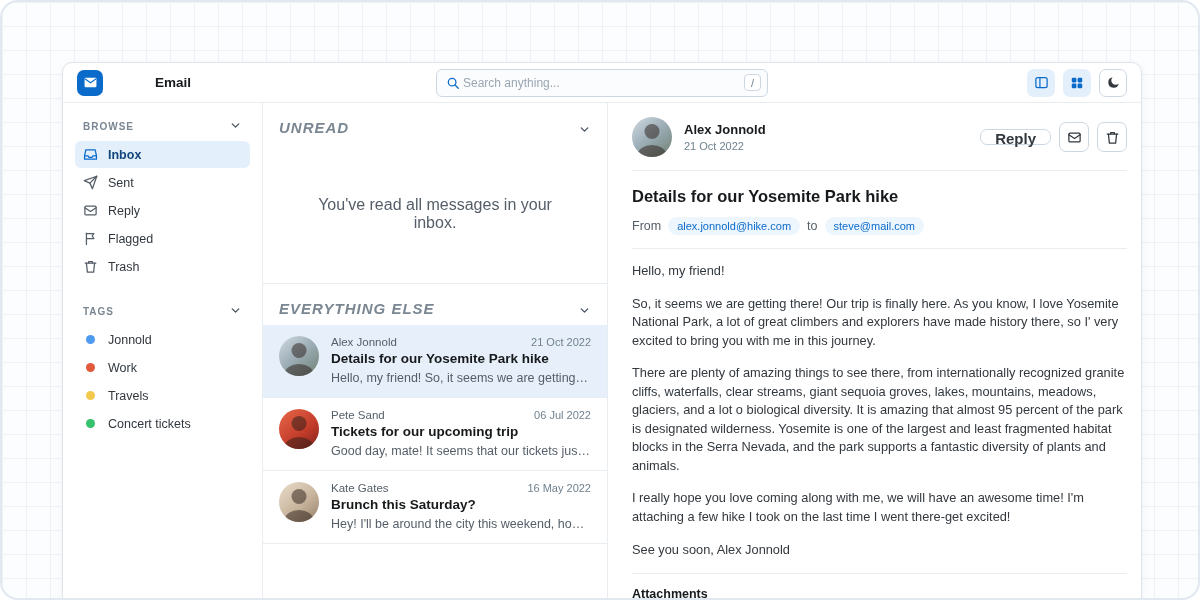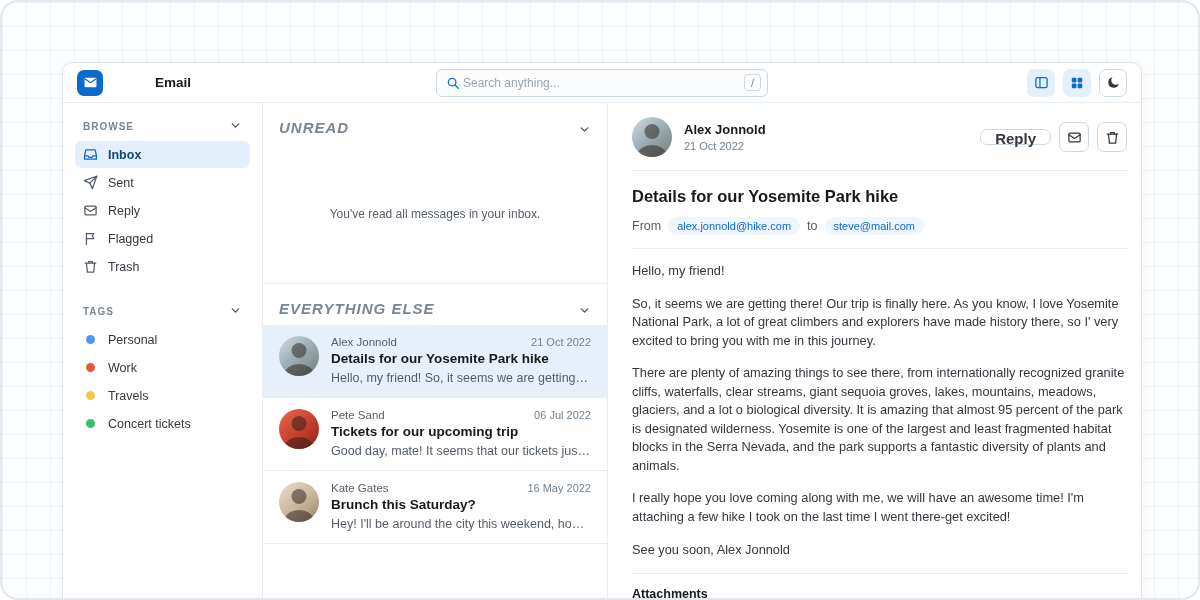--- a/index.html
+++ b/index.html
@@ -54,21 +54,21 @@
   .tag-dot { width:9px; height:9px; border-radius:50%; flex:0 0 9px; margin:0 3px; }
 
   
   .listcol { width:345px; flex:0 0 345px; border-right:1px solid #E8EDF2; display:flex;
     flex-direction:column; }
   .list-head { display:flex; align-items:flex-end; justify-content:space-between; padding:16px 16px 8px;
     font-size:15px; font-weight:700; letter-spacing:1px; text-transform:uppercase; color:#7A8691;
     cursor:pointer;font-style:italic; }
   .list-head .chev { color:#4A5560; display:flex; }
   .unread-empty { height:140px; display:flex; align-items:center; justify-content:center;
-    text-align:center; font-size:12px; color:#555E68; padding:0 36px; border-bottom:1px solid #E8EDF2; }
+    text-align:center; font-size:16px; color:#555E68; padding:0 36px; border-bottom:1px solid #E8EDF2; }
   .email-item { display:flex; gap:12px; padding:11px 16px 12px; border-bottom:1px solid #E8EDF2;
     cursor:pointer; }
   .email-item.sel { background:#E7F0FA; }
   .e-content { flex:1; min-width:0; }
   .e-row1 { display:flex; justify-content:space-between; align-items:baseline; margin-bottom:3px; }
   .e-sender { font-size:11.5px; color:#555E68; }
   .e-date { font-size:11px; color:#70828F; }
   .e-subject { font-size:13.5px; font-weight:600; color:#171A1C; margin-bottom:5px;
     white-space:nowrap; overflow:hidden; text-overflow:ellipsis; }
   .e-preview { font-size:12.5px; color:#555E68; white-space:nowrap; overflow:hidden;
@@ -219,21 +219,21 @@
             <span>Tags</span>
             <span class="chev">
               <svg width="13" height="13" viewBox="0 0 24 24" fill="none" stroke="currentColor" stroke-width="2.5" stroke-linecap="round" stroke-linejoin="round">
                   <path d="M6 9l6 6 6-6"></path>
                 </svg>
             </span>
           </div>
 
           <div class="nav-item">
             <span class="tag-dot" style="background-color: rgb(78, 154, 240);"></span>
-            <span>Personal</span>
+            <span>Jonnold</span>
           </div>
           <div class="nav-item">
             <span class="tag-dot" style="background-color: rgb(226, 90, 59);"></span>
             <span>Work</span>
           </div>
           <div class="nav-item">
             <span class="tag-dot" style="background-color: rgb(242, 201, 76);"></span>
             <span>Travels</span>
           </div>
           <div class="nav-item">

